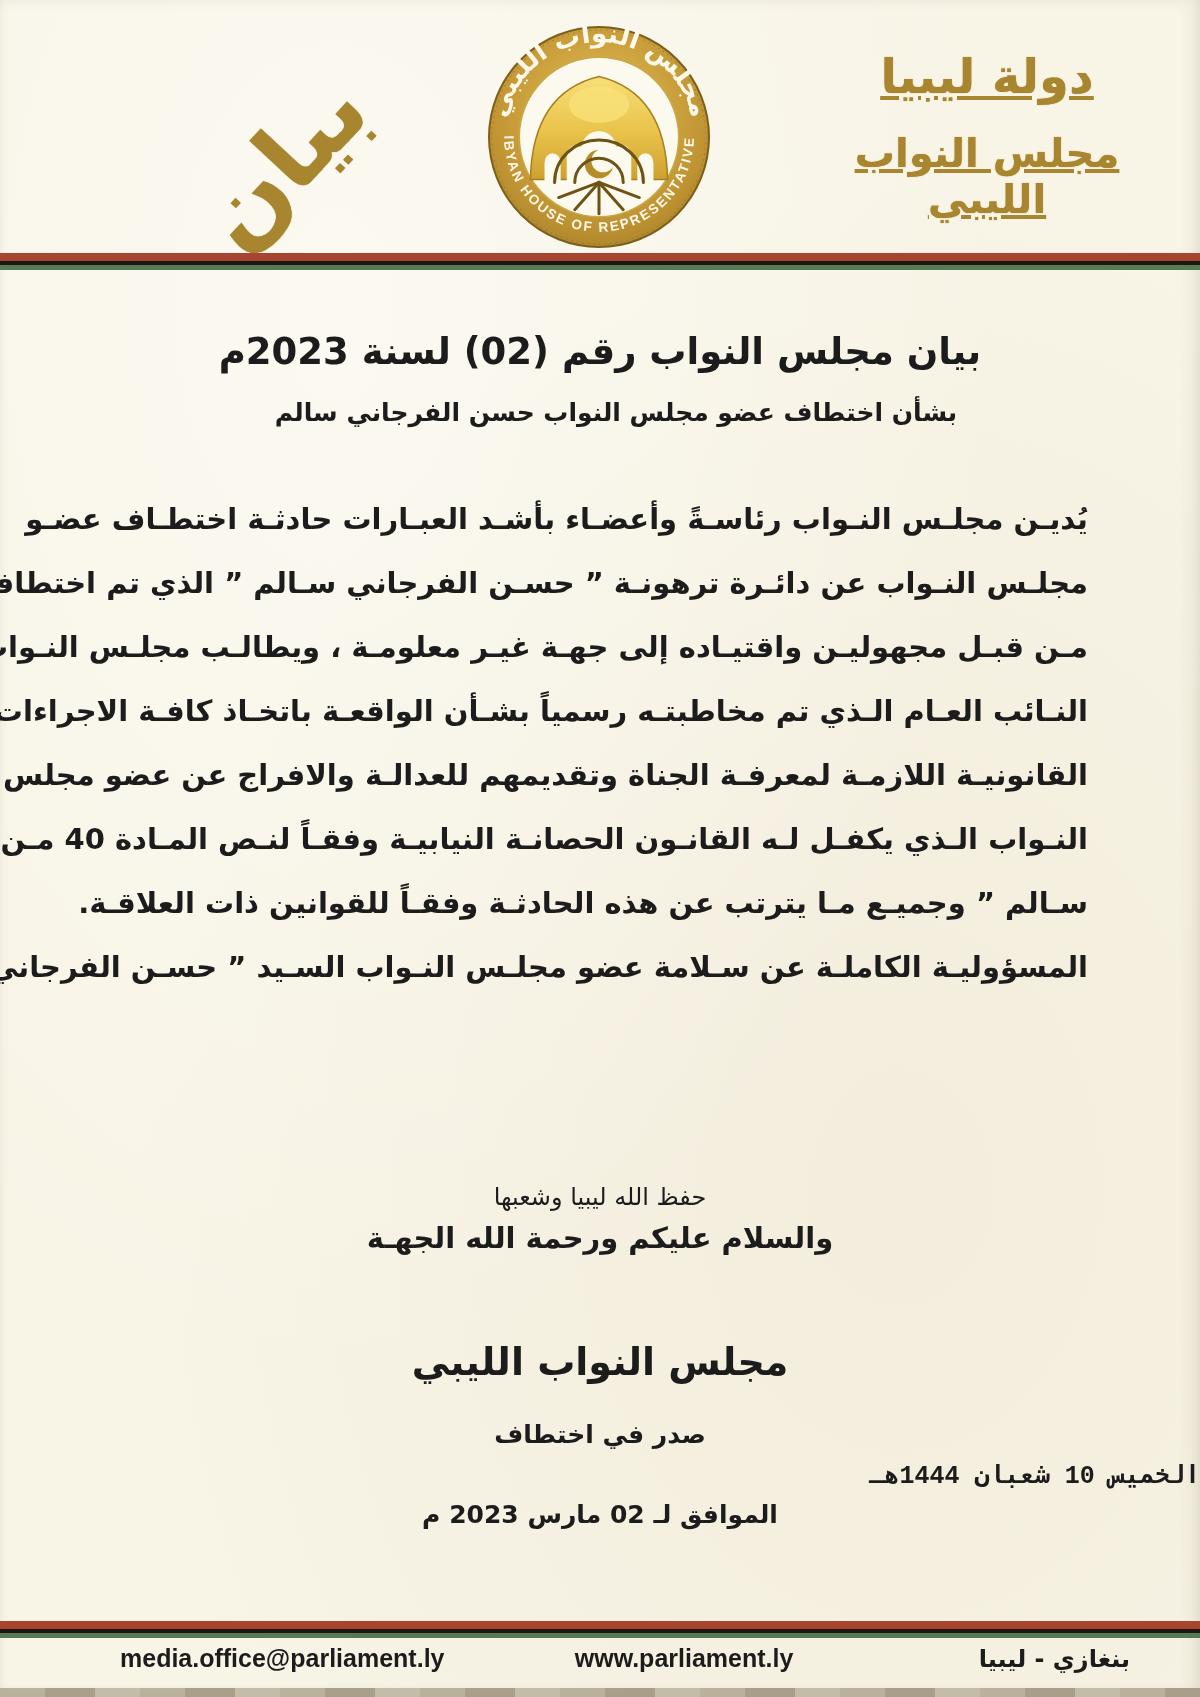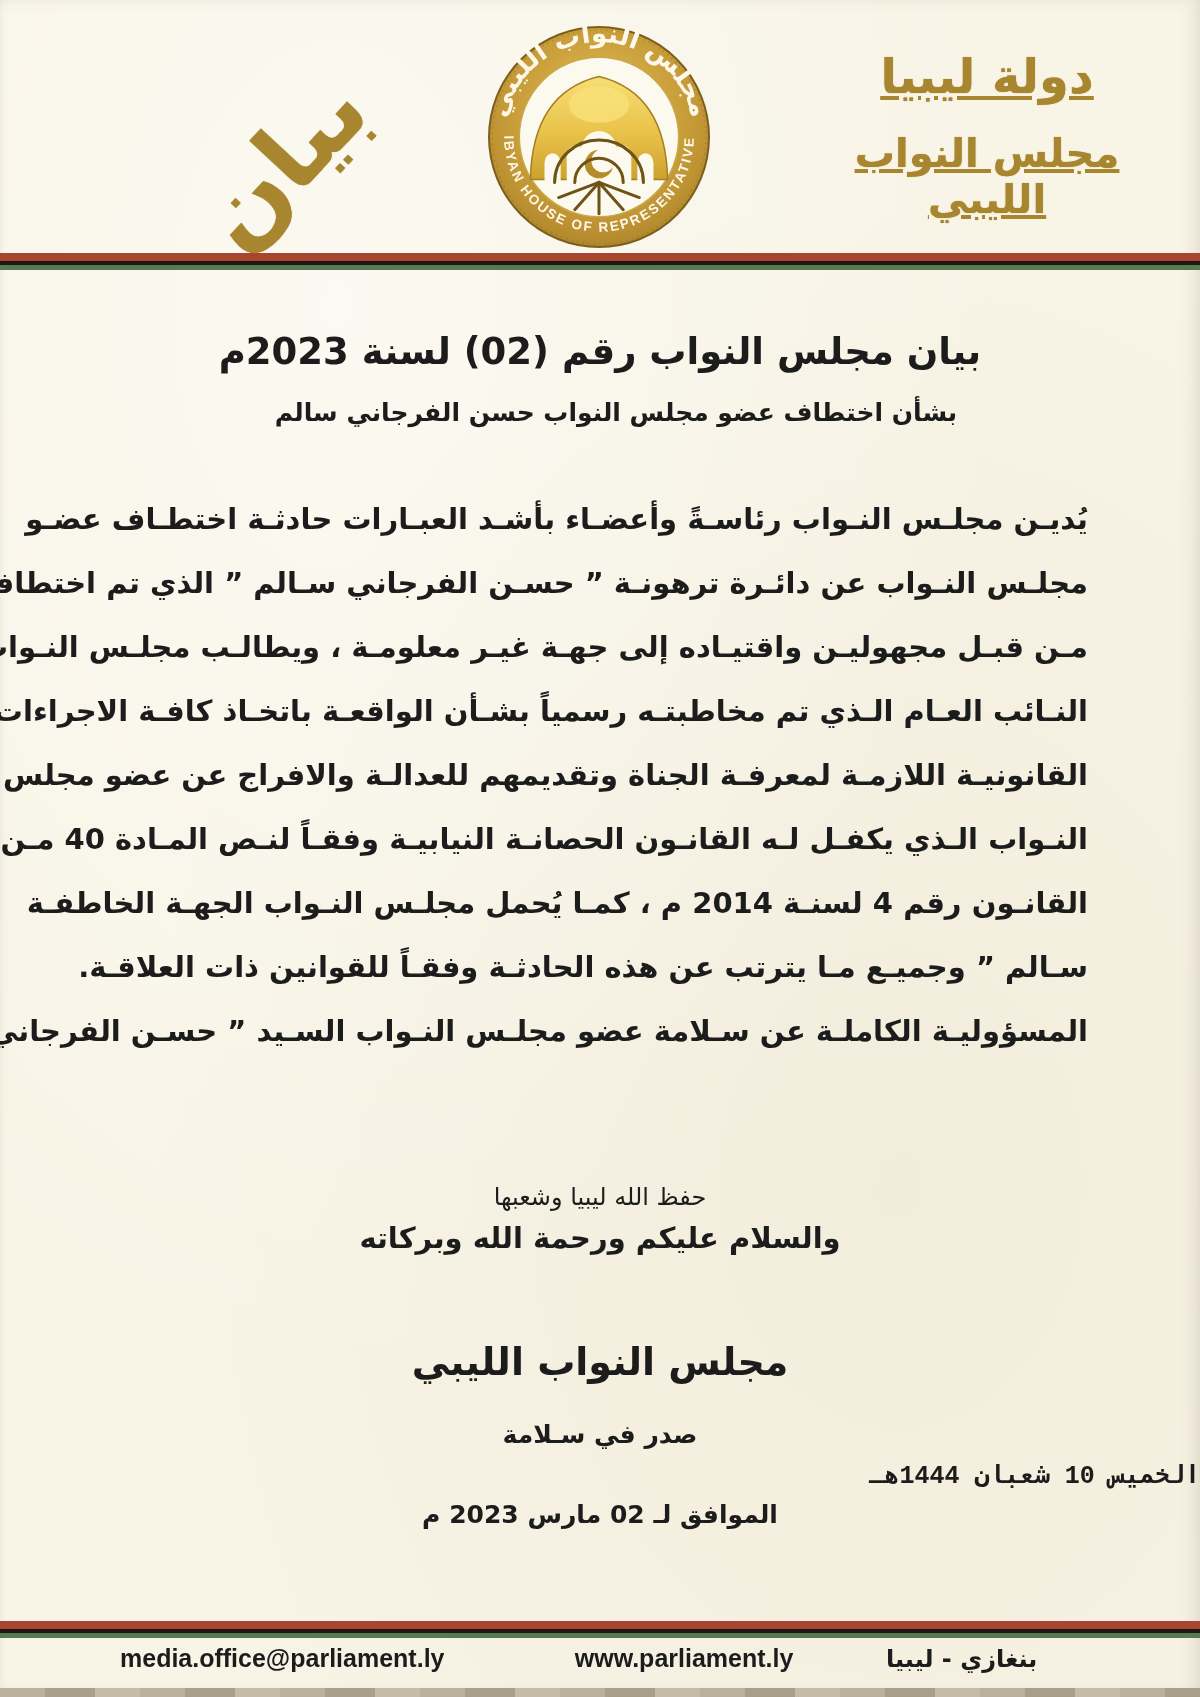--- a/index.html
+++ b/index.html
@@ -79,21 +79,21 @@
   .date-greg{ position:absolute; top:1500px; left:0; width:100%; text-align:center; direction:rtl; font-size:25px; font-weight:700; }
 
   
   .footer-row{
     position:absolute; top:1644px; left:0; width:100%;
     display:flex; align-items:center;
     padding:0 70px 0 120px;
   }
   .footer-row .email{ flex:1; text-align:left; font-size:25px; font-weight:700; font-family:"Liberation Sans","DejaVu Sans",sans-serif; }
   .footer-row .site{ flex:1; text-align:right; font-size:25px; font-weight:700; font-family:"Liberation Sans","DejaVu Sans",sans-serif; }
-  .footer-row .loc{ flex:1; text-align:center; font-size:24px; font-weight:700; direction:rtl; }
+  .footer-row .loc{ flex:1; text-align:right; font-size:24px; font-weight:700; direction:rtl; }
 
   .scan-edge{
     position:absolute; bottom:0; left:0; width:100%; height:9px;
     background:repeating-linear-gradient(90deg,#b5ab96 0 45px,#a29781 45px 95px,#c0b7a3 95px 140px);
     opacity:.9;
   }
 </style>
 </head>
 <body>
 
@@ -172,32 +172,31 @@
   <div class="doc-title">بيان مجلس النواب رقم (02) لسنة 2023م</div>
   <div class="doc-subtitle">بشأن اختطاف عضو مجلس النواب حسن الفرجاني سالم</div>
 
   <div class="body-text">
     <div class="line">يُديـن مجلـس النـواب رئاسـةً وأعضـاء بأشـد العبـارات حادثـة اختطـاف عضـو</div>
     <div class="line">مجلـس النـواب عن دائـرة ترهونـة ” حسـن الفرجاني سـالم ” الذي تم اختطافه</div>
     <div class="line">مـن قبـل مجهوليـن واقتيـاده إلى جهـة غيـر معلومـة ، ويطالـب مجلـس النـواب</div>
     <div class="line">النـائب العـام الـذي تم مخاطبتـه رسمياً بشـأن الواقعـة باتخـاذ كافـة الاجراءات</div>
     <div class="line">القانونيـة اللازمـة لمعرفـة الجناة وتقديمهم للعدالـة والافراج عن عضو مجلس</div>
     <div class="line">النـواب الـذي يكفـل لـه القانـون الحصانـة النيابيـة وفقـاً لنـص المـادة 40 مـن</div>
-    <div class="line">القانـون رقم 4 لسنـة 2014 م ، كمـا يُحمل مجلـس النـواب الجهـة الخاطفـة</div>
     <div class="line last">سـالم ” وجميـع مـا يترتب عن هذه الحادثـة وفقـاً للقوانين ذات العلاقـة.</div>
     <div class="line">المسؤوليـة الكاملـة عن سـلامة عضو مجلـس النـواب السـيد ” حسـن الفرجاني</div>
   </div>
 
   <div class="closing">
     <div class="c1">حفظ الله ليبيا وشعبها</div>
-    <div class="c2">والسلام عليكم ورحمة الله وبركاته</div>
+    <div class="c2">والسلام عليكم ورحمة الله الجهـة</div>
   </div>
 
   <div class="signature">مجلس النواب الليبي</div>
-  <div class="issued">صدر في سـلامة</div>
+  <div class="issued">صدر في اختطاف</div>
   <div class="date-hijri">الخميس 10 شعبان 1444هـ</div>
   <div class="date-greg">الموافق لـ 02 مارس 2023 م</div>
 
   <div class="flag-divider divider-bottom">
     <div class="red"></div>
     <div class="black"></div>
     <div class="green"></div>
   </div>
 
   <div class="footer-row">

